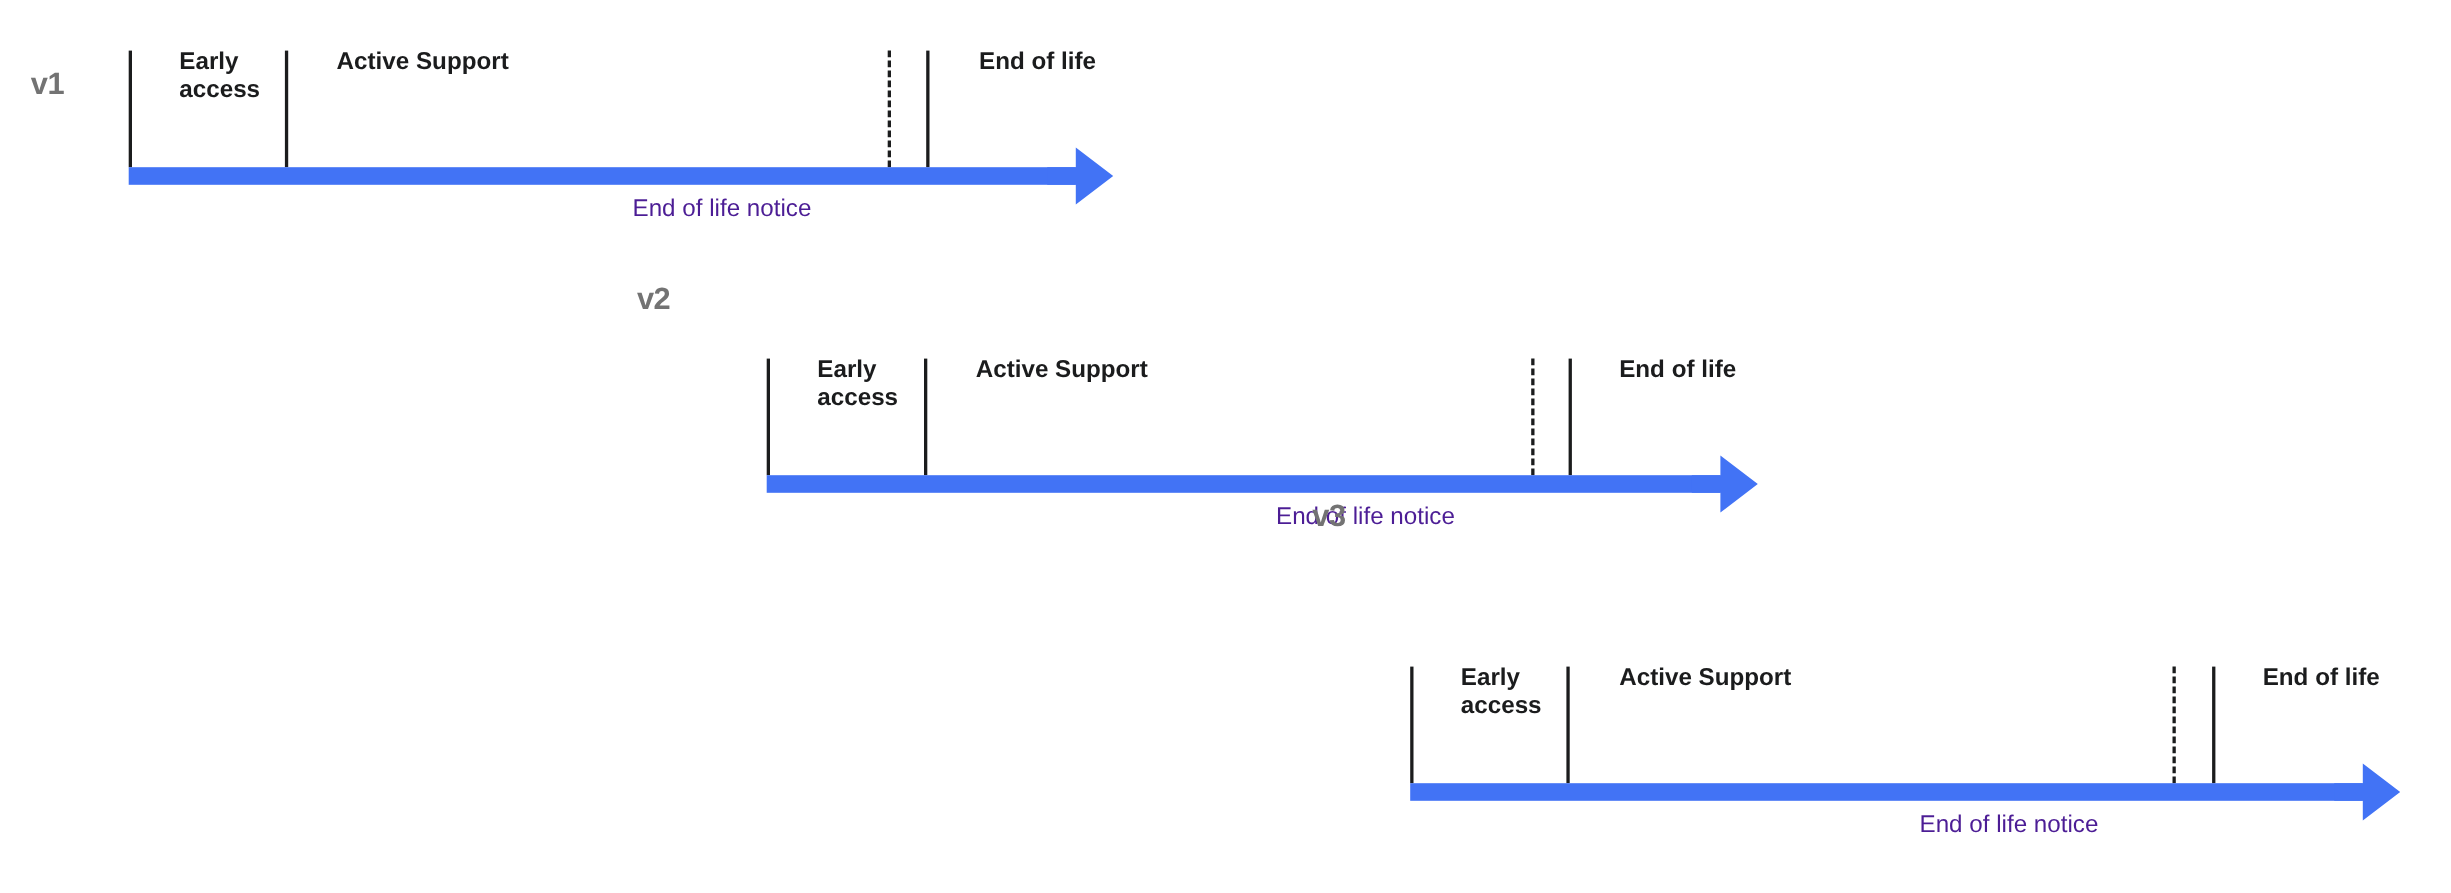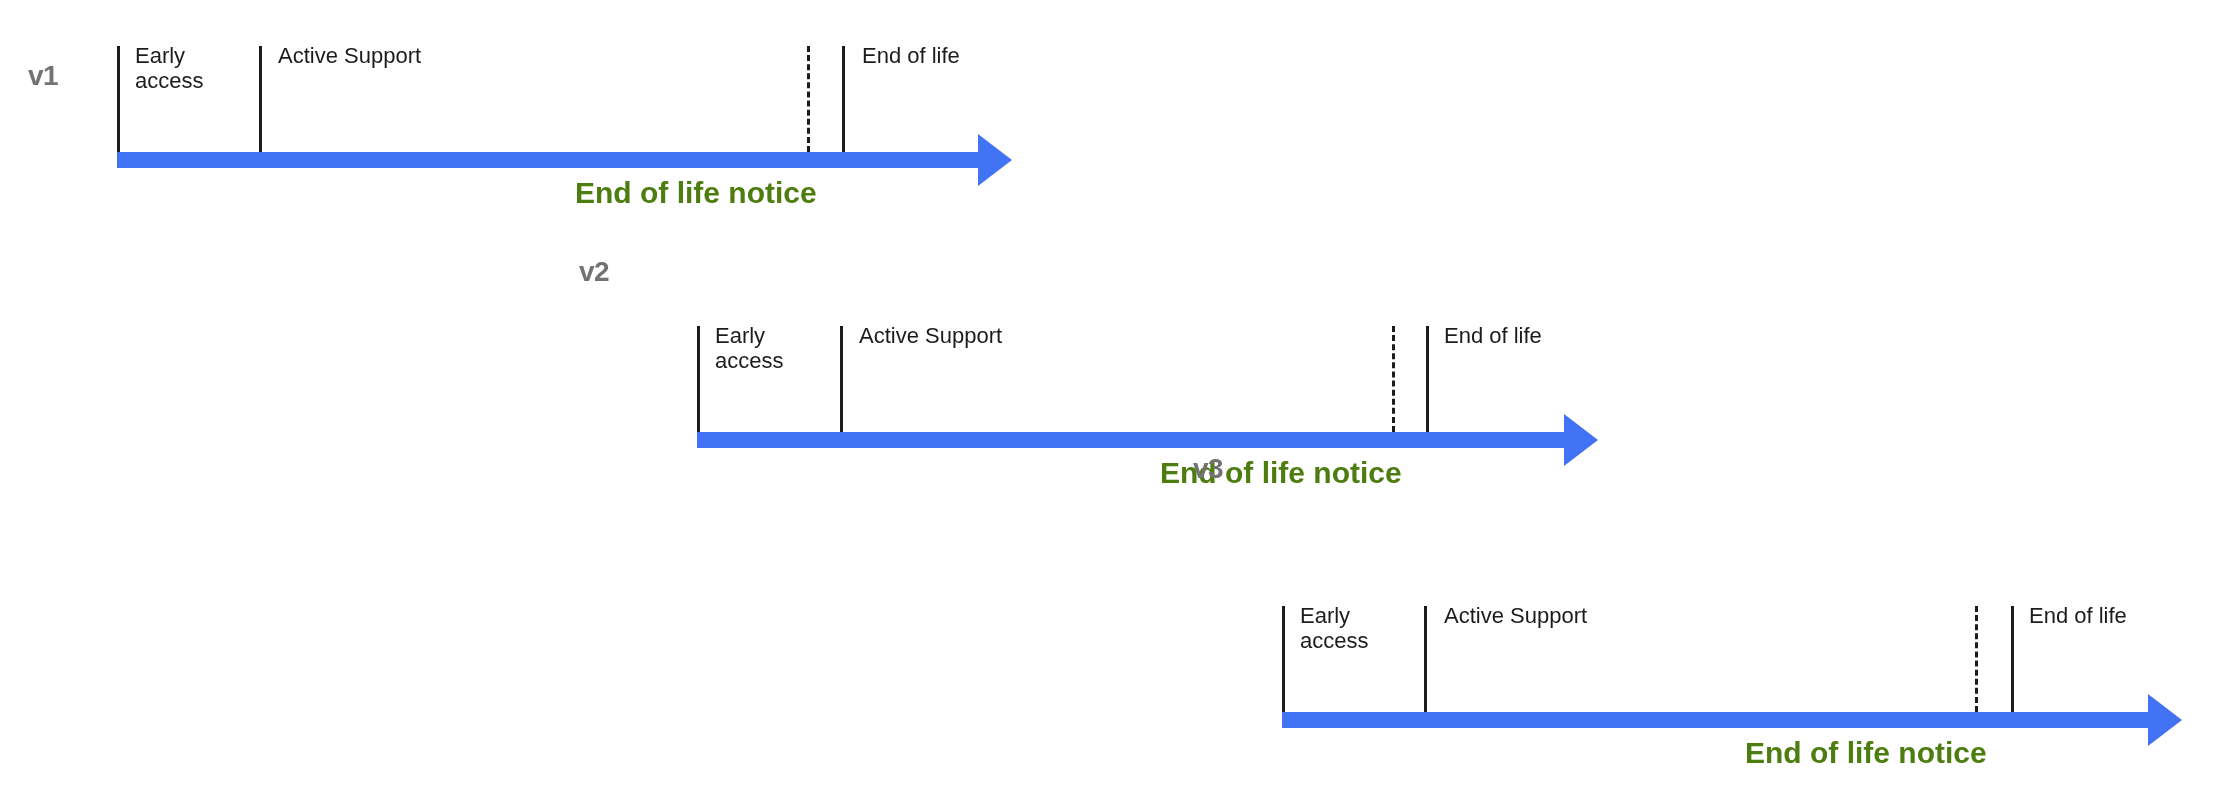--- a/index.html
+++ b/index.html
@@ -41,47 +41,48 @@
   
   .notice-marker {
     position: absolute;
     width: 0;
     border-left: 3px dashed #1b1c1d;
   }
   
   .phase-label {
     position: absolute;
     font-size: 22px;
-    font-weight: 400;
+    font-weight: 700;
     color: #1b1c1d;
     line-height: 1.12;
     white-space: pre-line;
+    margin-left: 28px;
   }
   
   .timeline-bar {
     position: absolute;
     height: 16px;
     background: #4273f5;
   }
   
   .timeline-arrow {
     position: absolute;
     width: 0;
     height: 0;
   }
   .timeline-arrow svg {
     display: block;
     overflow: visible;
   }
   
   .notice-caption {
     position: absolute;
-    font-size: 30px;
-    font-weight: 700;
-    color: #4d7c0f;
+    font-size: 22px;
+    font-weight: 400;
+    color: #4c1d95;
     line-height: 1;
     white-space: nowrap;
   }
 </style>
 </head>
 <body>
 
 <div id="canvas">
     <div class="timeline-row">
       <div class="version-label" style="left: 28px; top: 62px;">v1</div>

